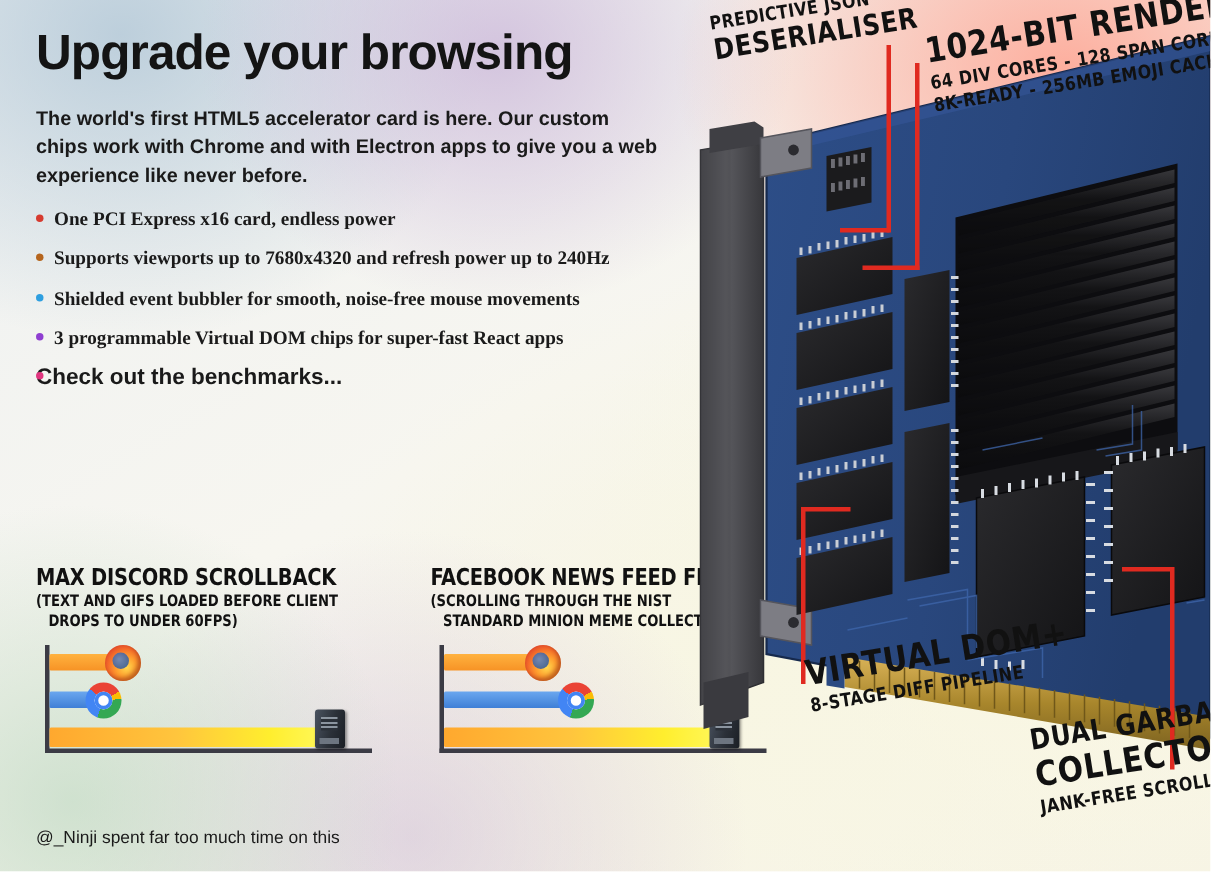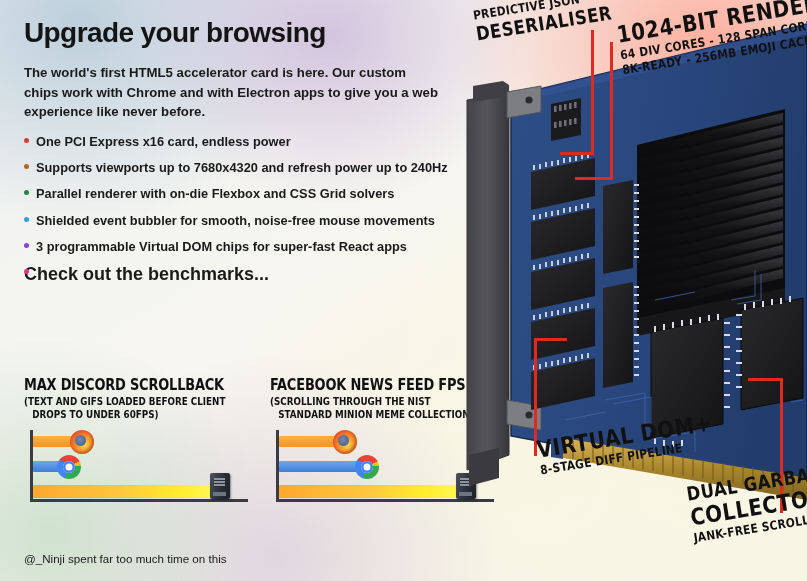--- a/index.html
+++ b/index.html
@@ -29,21 +29,21 @@
   }
 
   
   #left-col {
     position: absolute;
     left: 24px; top: 18px;
     width: 450px;
   }
 
   #headline {
-    font-size: 28px;
+    font-size: 33px;
     font-weight: bold;
     letter-spacing: -0.6px;
     color: #141414;
     line-height: 1.05;
     margin-bottom: 16px;
   }
 
   #intro {
     font-size: 13.2px;
     font-weight: bold;
@@ -55,42 +55,43 @@
 
   .feature {
     position: relative;
     font-size: 12.8px;
     font-weight: bold;
     color: #1a1a1a;
     line-height: 1.35;
     padding-left: 12px;
     margin-bottom: 9px;
     width: 440px;
+    font-family: Liberation Serif, serif;
   }
   .feature .dot {
     position: absolute;
     left: 0; top: 5px;
     width: 5px; height: 5px;
     border-radius: 50%;
   }
 
   #outro {
-    font-size: 18px;
+    font-size: 15px;
     font-weight: bold;
     color: #1a1a1a;
     margin-top: 4px;
   }
 
   
   #benchmarks {
     position: absolute;
     left: 24px; top: 376px;
     width: 470px;
     display: flex;
-    gap: 22px;
+    gap: 39px;
   }
   .bench { width: 224px; }
 
   .bench-title {
     font-family: "DejaVu Sans Condensed", "Liberation Sans Narrow", "Liberation Sans", sans-serif;
     font-size: 15.5px;
     font-weight: bold;
     letter-spacing: -0.2px;
     color: #111;
     white-space: nowrap;
@@ -248,24 +249,20 @@
     <p id="intro">The world's first HTML5 accelerator card is here. Our custom chips work with Chrome and with Electron apps to give you a web experience like never before.</p>
 
     <div id="feature-list">
       <div class="feature">
         <span class="dot" style="background: rgb(214, 58, 47);"></span>
         <span>One PCI Express x16 card, endless power</span>
       </div>
       <div class="feature">
         <span class="dot" style="background: rgb(181, 101, 29);"></span>
         <span>Supports viewports up to 7680x4320 and refresh power up to 240Hz</span>
-      </div>
-      <div class="feature">
-        <span class="dot" style="background: rgb(30, 138, 60);"></span>
-        <span>Parallel renderer with on-die Flexbox and CSS Grid solvers</span>
       </div>
       <div class="feature">
         <span class="dot" style="background: rgb(46, 159, 224);"></span>
         <span>Shielded event bubbler for smooth, noise-free mouse movements</span>
       </div>
       <div class="feature">
         <span class="dot" style="background: rgb(143, 63, 209);"></span>
         <span>3 programmable Virtual DOM chips for super-fast React apps</span>
       </div>
       <div class="feature">

